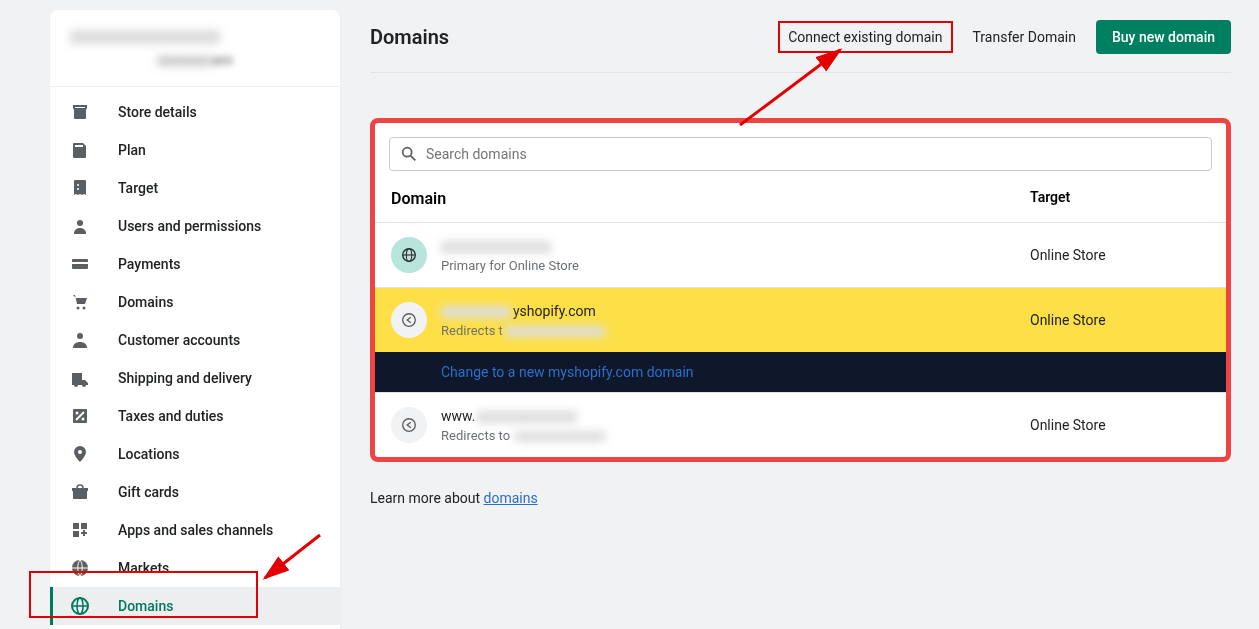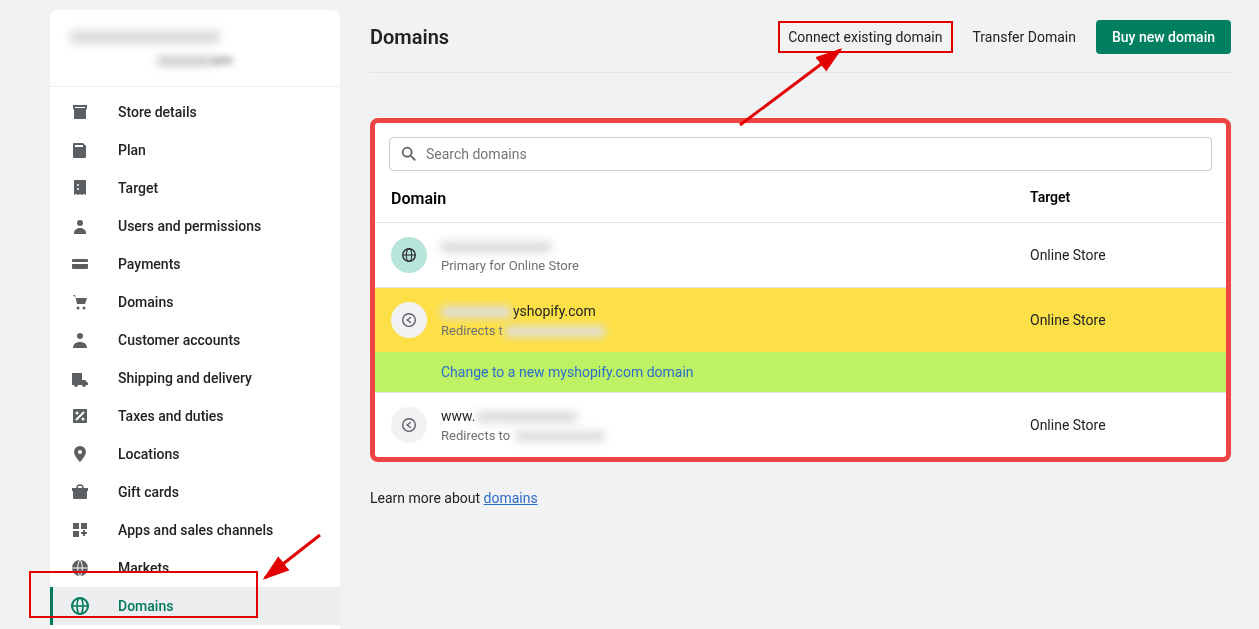--- a/index.html
+++ b/index.html
@@ -246,21 +246,21 @@
             <circle cx="10" cy="10" r="7" fill="none" stroke="#5c5f62" stroke-width="1.5"></circle>
             <path d="M12 7l-4 3 4 3" fill="none" stroke="#5c5f62" stroke-width="1.5"></path>
           </svg>
       </div>
       <div class="row-main">
         <div class="row-title"><span class="blur" style="width:70px"></span><span style="margin-left:2px">yshopify.com</span></div>
         <div class="row-sub"><span>Redirects t</span><span class="blur" style="width:100px; margin-left:2px"></span></div>
       </div>
       <div class="row-target">Online Store</div>
     </div>
-    <div class="row change-row" style="background:#bef264">
+    <div class="row change-row" style="background:#0f172a">
       <span class="change-link">Change to a new myshopify.com domain</span>
     </div>
 
     <div class="row">
       <div class="row-icon secondary">
         <svg viewBox="0 0 20 20">
             <circle cx="10" cy="10" r="7" fill="none" stroke="#5c5f62" stroke-width="1.5"></circle>
             <path d="M12 7l-4 3 4 3" fill="none" stroke="#5c5f62" stroke-width="1.5"></path>
           </svg>
       </div>

